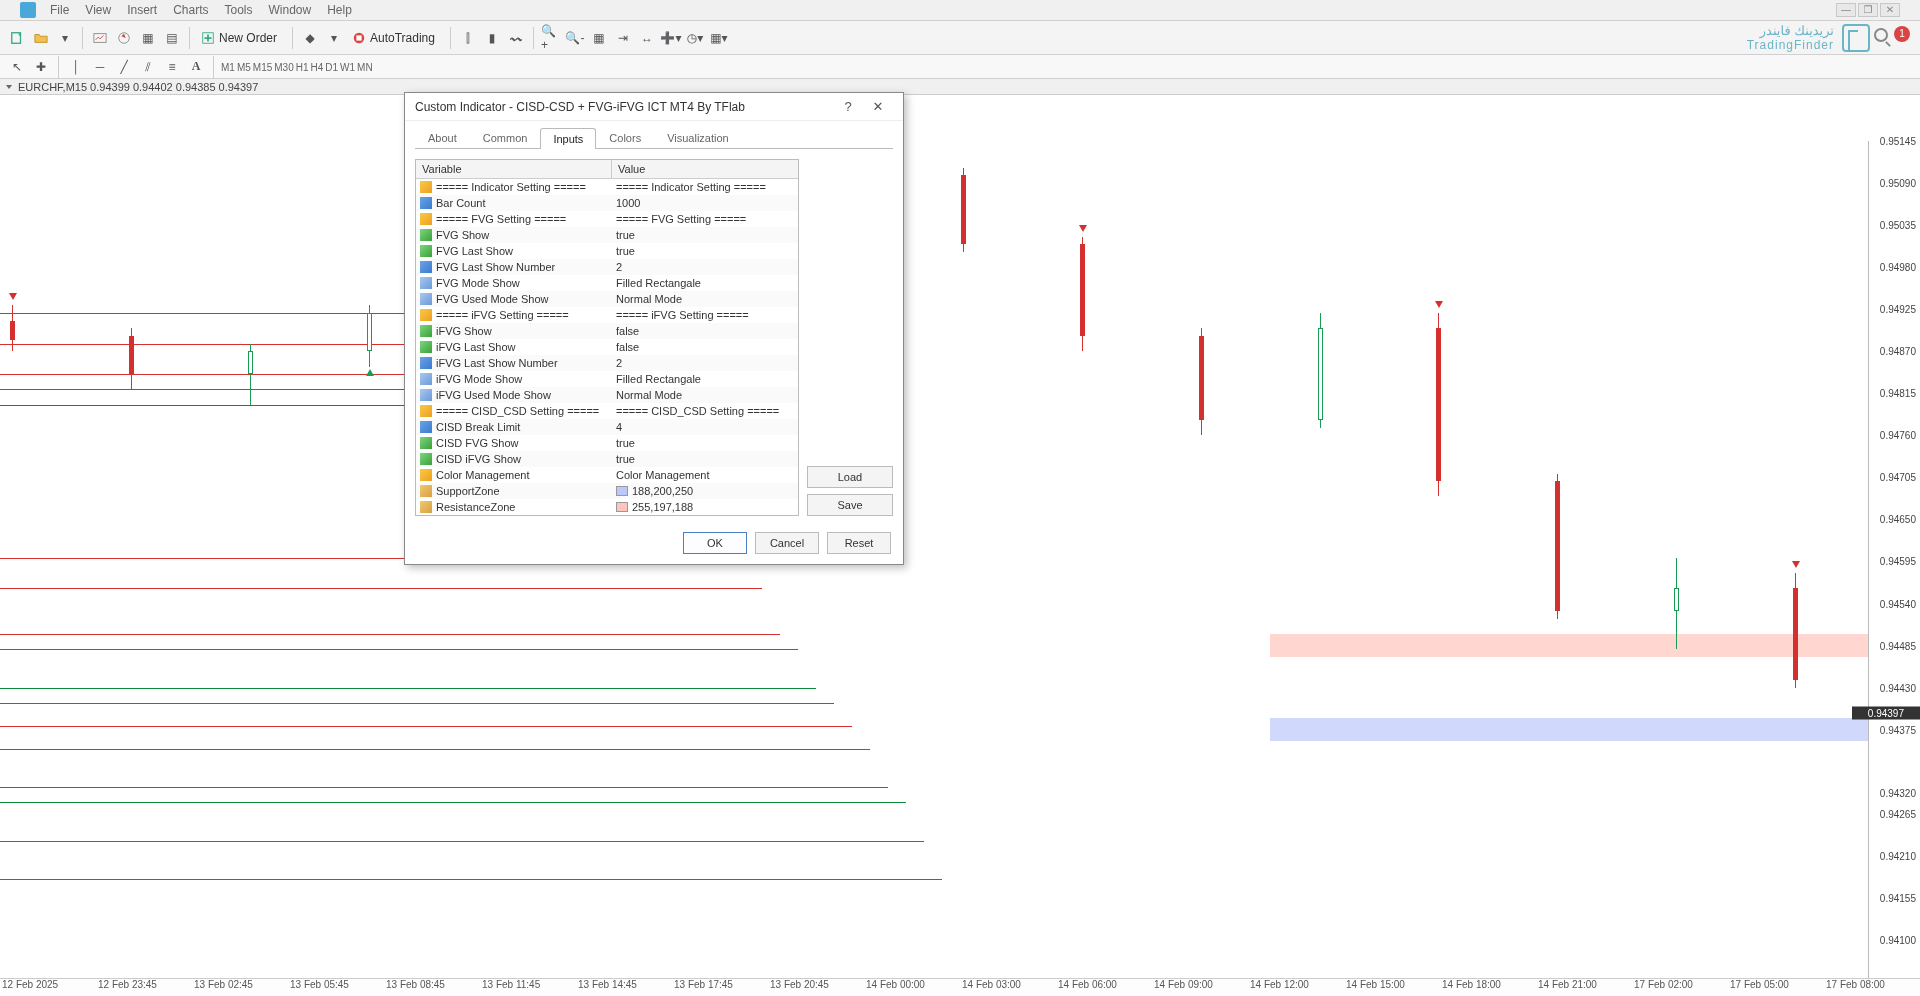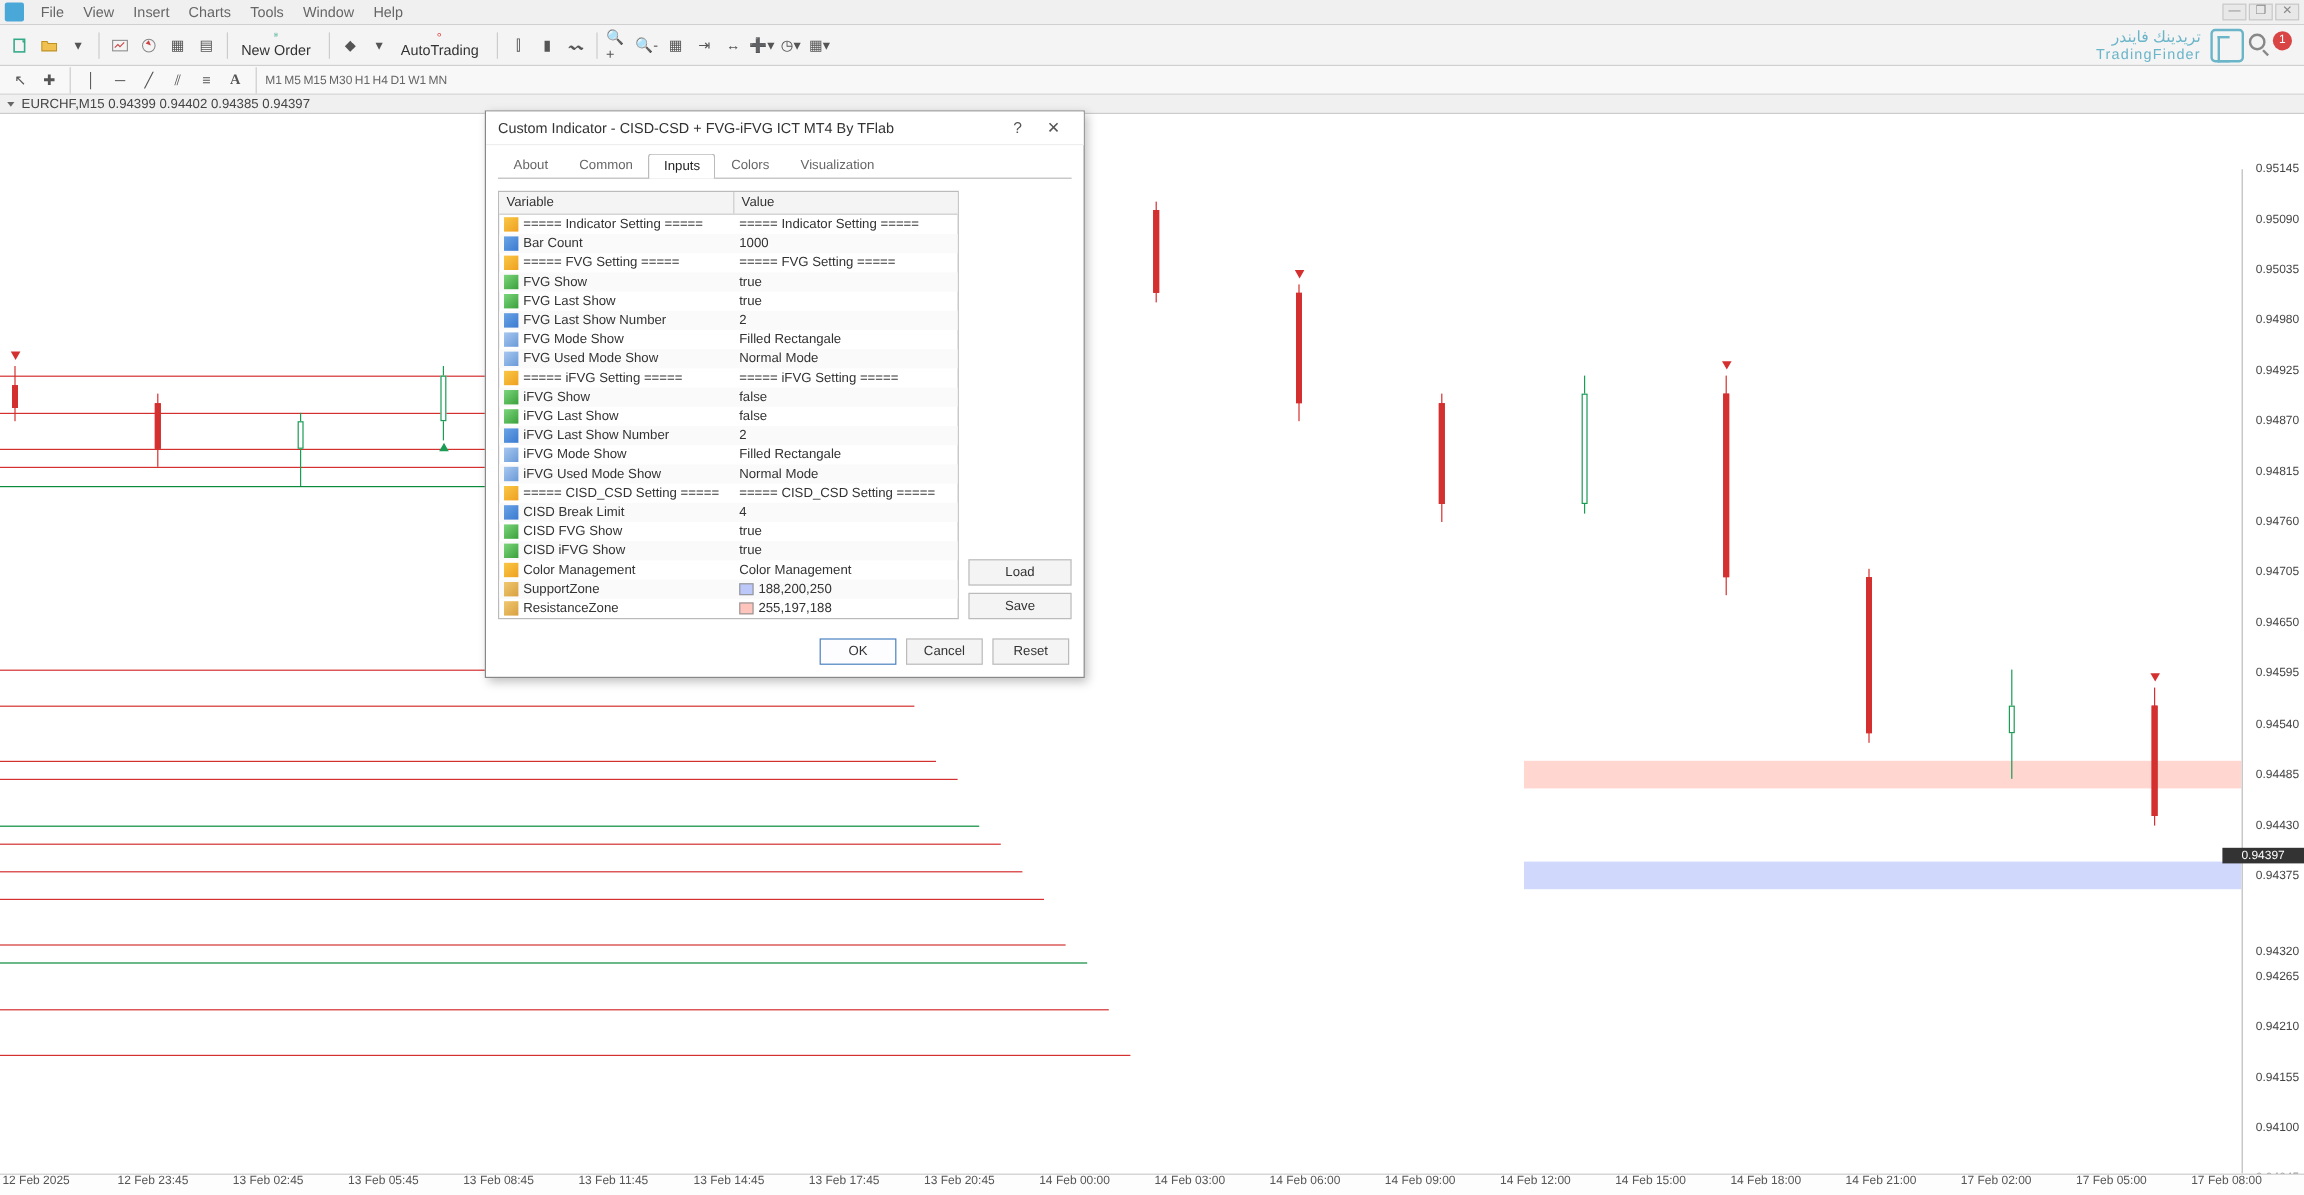--- a/index.html
+++ b/index.html
@@ -1,29 +1,29 @@
 <!DOCTYPE html>
 <html><head>
 <meta charset="utf-8">
 <style>
 * { margin: 0; padding: 0; box-sizing: border-box; font-family: "Segoe UI", Tahoma, Arial, sans-serif; }
 body { width: 1920px; height: 996px; background: #fff; overflow: hidden; position: relative; }
 
 
-.menubar { height: 21px; background: #f0f0f0; display: flex; align-items: center; padding: 0 4px; font-size: 12px; color: #666; border-bottom: 1px solid #d0d0d0; }
+.menubar { height: 21px; background: #f0f0f0; display: flex; align-items: center; padding: 0 20px; font-size: 12px; color: #666; border-bottom: 1px solid #d0d0d0; }
 .menubar .app-icon { width: 16px; height: 16px; background: #4aa8d8; margin-right: 6px; border-radius: 2px; }
 .menubar .menu-item { padding: 2px 8px; cursor: default; }
 .menubar .spacer { flex: 1; }
 .menubar .win-btn { width: 20px; height: 14px; margin-left: 2px; background: #e8e8e8; border: 1px solid #c8c8c8; font-size: 10px; text-align:center; line-height:12px; color:#888;}
 
 
 .toolbar { height: 34px; background: #f4f4f4; border-bottom: 1px solid #d0d0d0; display: flex; align-items: center; padding: 0 6px; gap: 2px; position: relative; }
 .tb-btn { width: 22px; height: 22px; border: 1px solid transparent; display: inline-flex; align-items: center; justify-content: center; font-size: 12px; color: #555; cursor: default; }
 .tb-sep { width: 1px; height: 22px; background: #ccc; margin: 0 4px; }
-.tb-label-btn { height: 24px; padding: 0 8px 0 4px; display: inline-flex; align-items: center; gap: 4px; font-size: 12px; color: #333; border: 1px solid transparent; flex-direction: column; }
+.tb-label-btn { height: 24px; padding: 0 8px 0 4px; display: inline-flex; align-items: center; gap: 4px; font-size: 12px; color: #333; border: 1px solid transparent; }
 .logo-box { position: absolute; right: 50px; top: 2px; text-align: right; font-size: 13px; color: #6bb5c9; display:flex; align-items:center; gap:8px;}
 .logo-glyph { width:28px; height:28px; border:2px solid #6bb5c9; border-radius:4px; position:relative;}
 .logo-glyph::before { content:""; position:absolute; left:4px; top:4px; width:8px; height:18px; border:2px solid #6bb5c9; border-right:none;}
 .badge { position:absolute; right:10px; top:5px; width:16px; height:16px; background:#d94444; border-radius:50%; color:#fff; font-size:10px; text-align:center; line-height:16px;}
 .search-ico { position:absolute; right:32px; top:7px; width:14px; height:14px; border:2px solid #888; border-radius:50%;}
 .search-ico::after{content:"";position:absolute;right:-5px;bottom:-5px;width:6px;height:2px;background:#888;transform:rotate(45deg);}
 
 
 .toolbar2 { height: 24px; background: #f8f8f8; border-bottom: 1px solid #d0d0d0; display: flex; align-items: center; padding: 0 6px; gap: 2px; }
 .tf-btn { width: 28px; height: 18px; font-size: 10px; color: #666; text-align: center; line-height: 18px; border: 1px solid transparent; }

